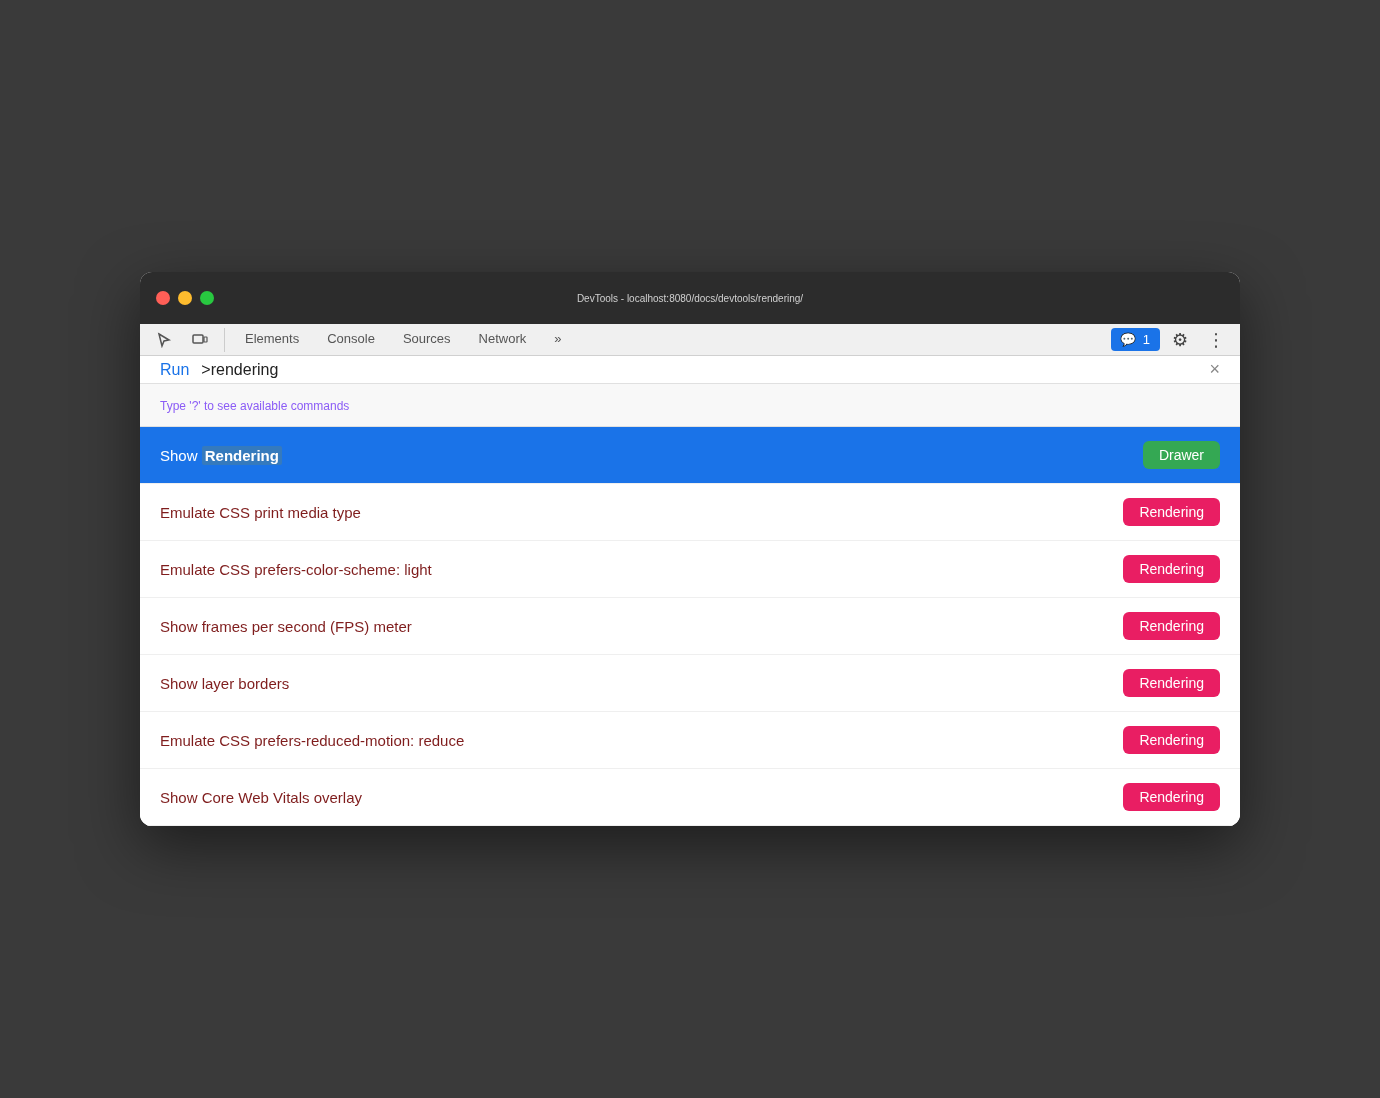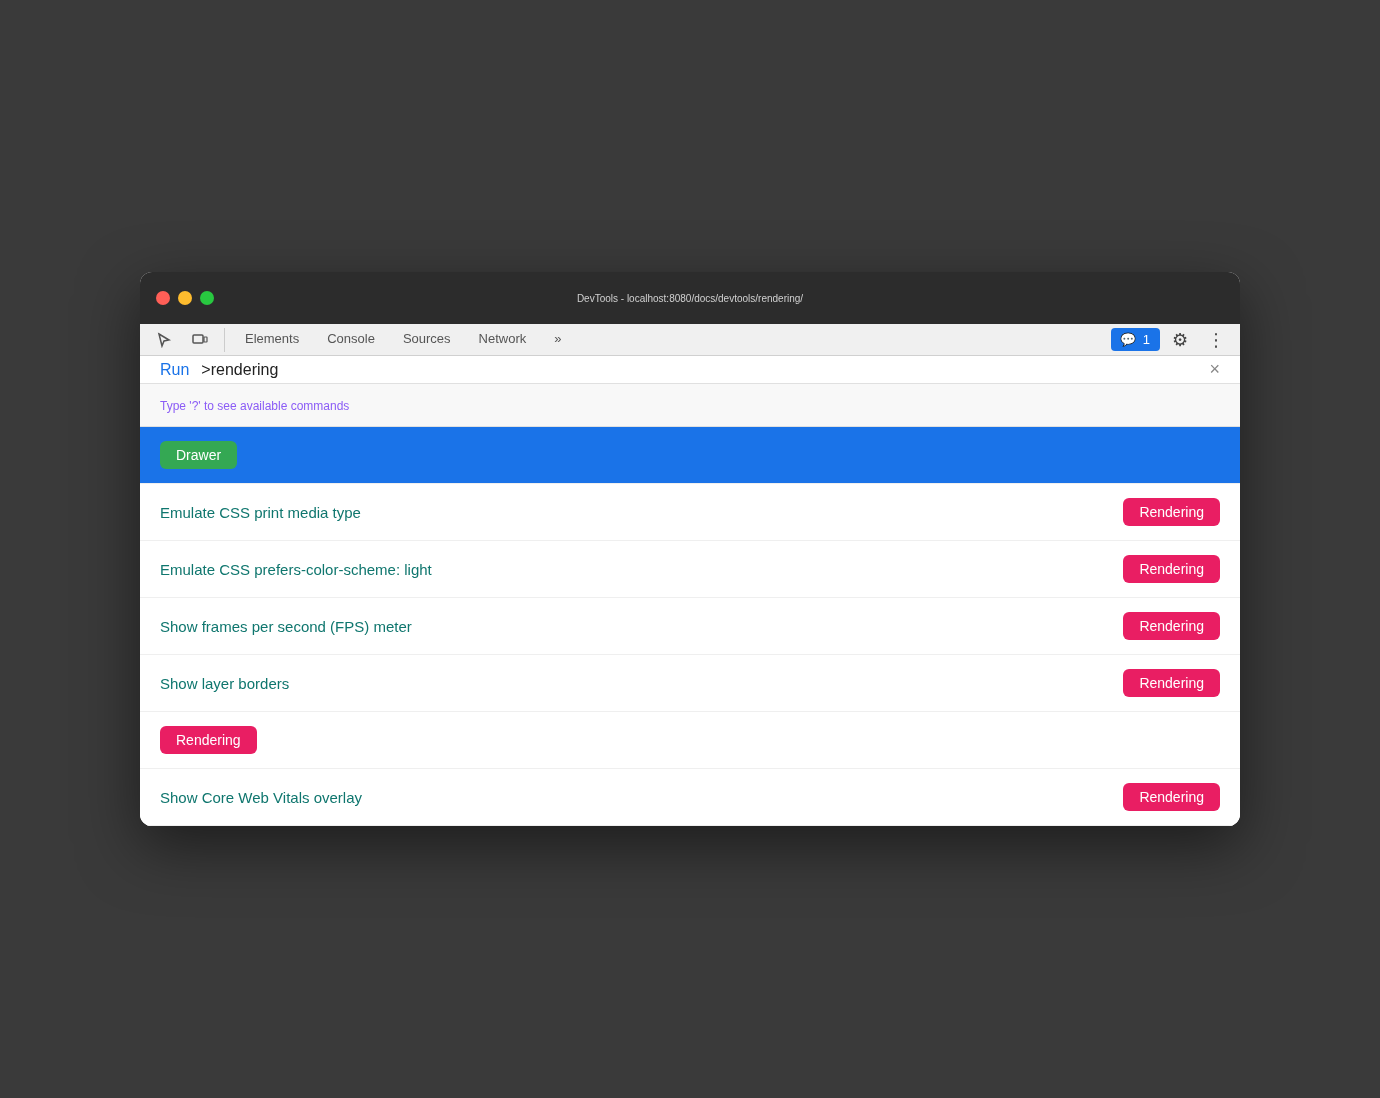--- a/index.html
+++ b/index.html
@@ -212,21 +212,21 @@
     .command-item.active {
       background: #1a73e8;
     }
 
     .command-item.active .command-label {
       color: white;
     }
 
     .command-label {
       font-size: 15px;
-      color: #0f766e;
+      color: #7f1d1d;
       flex: 1;
     }
 
     .command-label .highlight {
       background: #357abd;
       color: white;
       font-weight: 600;
       padding: 1px 3px;
       border-radius: 2px;
     }
@@ -318,20 +318,23 @@
       <span class="run-bar-close">×</span>
     </div>
 
     <div class="search-bar">
       <span class="search-placeholder">Type '?' to see available commands</span>
     </div>
 
     <div class="command-list">
 
       <div class="command-item active">
+        <span class="command-label">
+          <span>Show </span><span class="highlight">Rendering</span>
+        </span>
         <button class="command-badge badge-drawer">Drawer</button>
       </div>
 
       <div class="command-item">
         <span class="command-label">Emulate CSS print media type</span>
         <button class="command-badge badge-rendering">Rendering</button>
       </div>
 
       <div class="command-item">
         <span class="command-label">Emulate CSS prefers-color-scheme: light</span>
@@ -342,20 +345,21 @@
         <span class="command-label">Show frames per second (FPS) meter</span>
         <button class="command-badge badge-rendering">Rendering</button>
       </div>
 
       <div class="command-item">
         <span class="command-label">Show layer borders</span>
         <button class="command-badge badge-rendering">Rendering</button>
       </div>
 
       <div class="command-item">
+        <span class="command-label">Emulate CSS prefers-reduced-motion: reduce</span>
         <button class="command-badge badge-rendering">Rendering</button>
       </div>
 
       <div class="command-item">
         <span class="command-label">Show Core Web Vitals overlay</span>
         <button class="command-badge badge-rendering">Rendering</button>
       </div>
 
     </div>
   </div>

